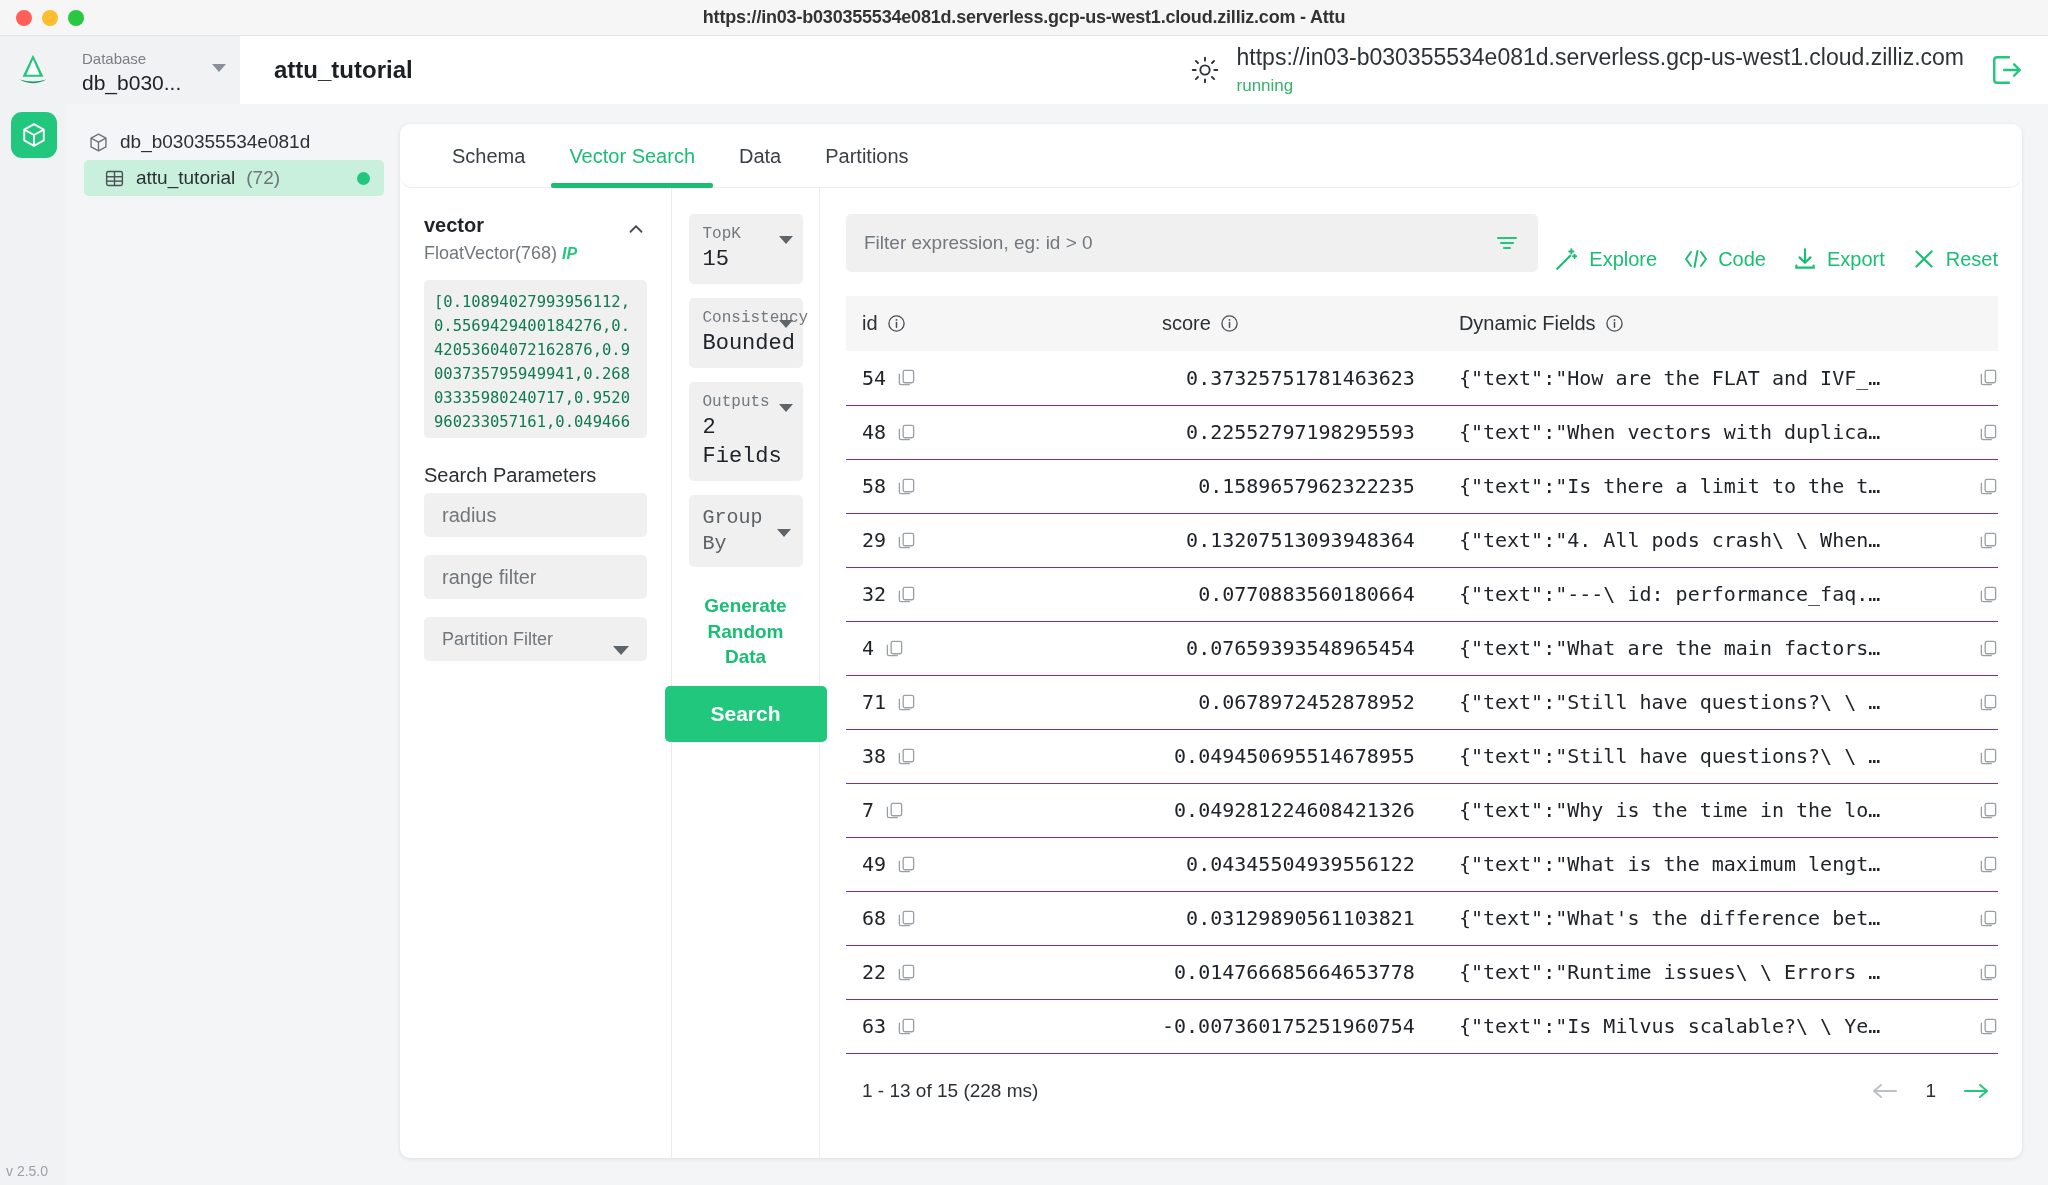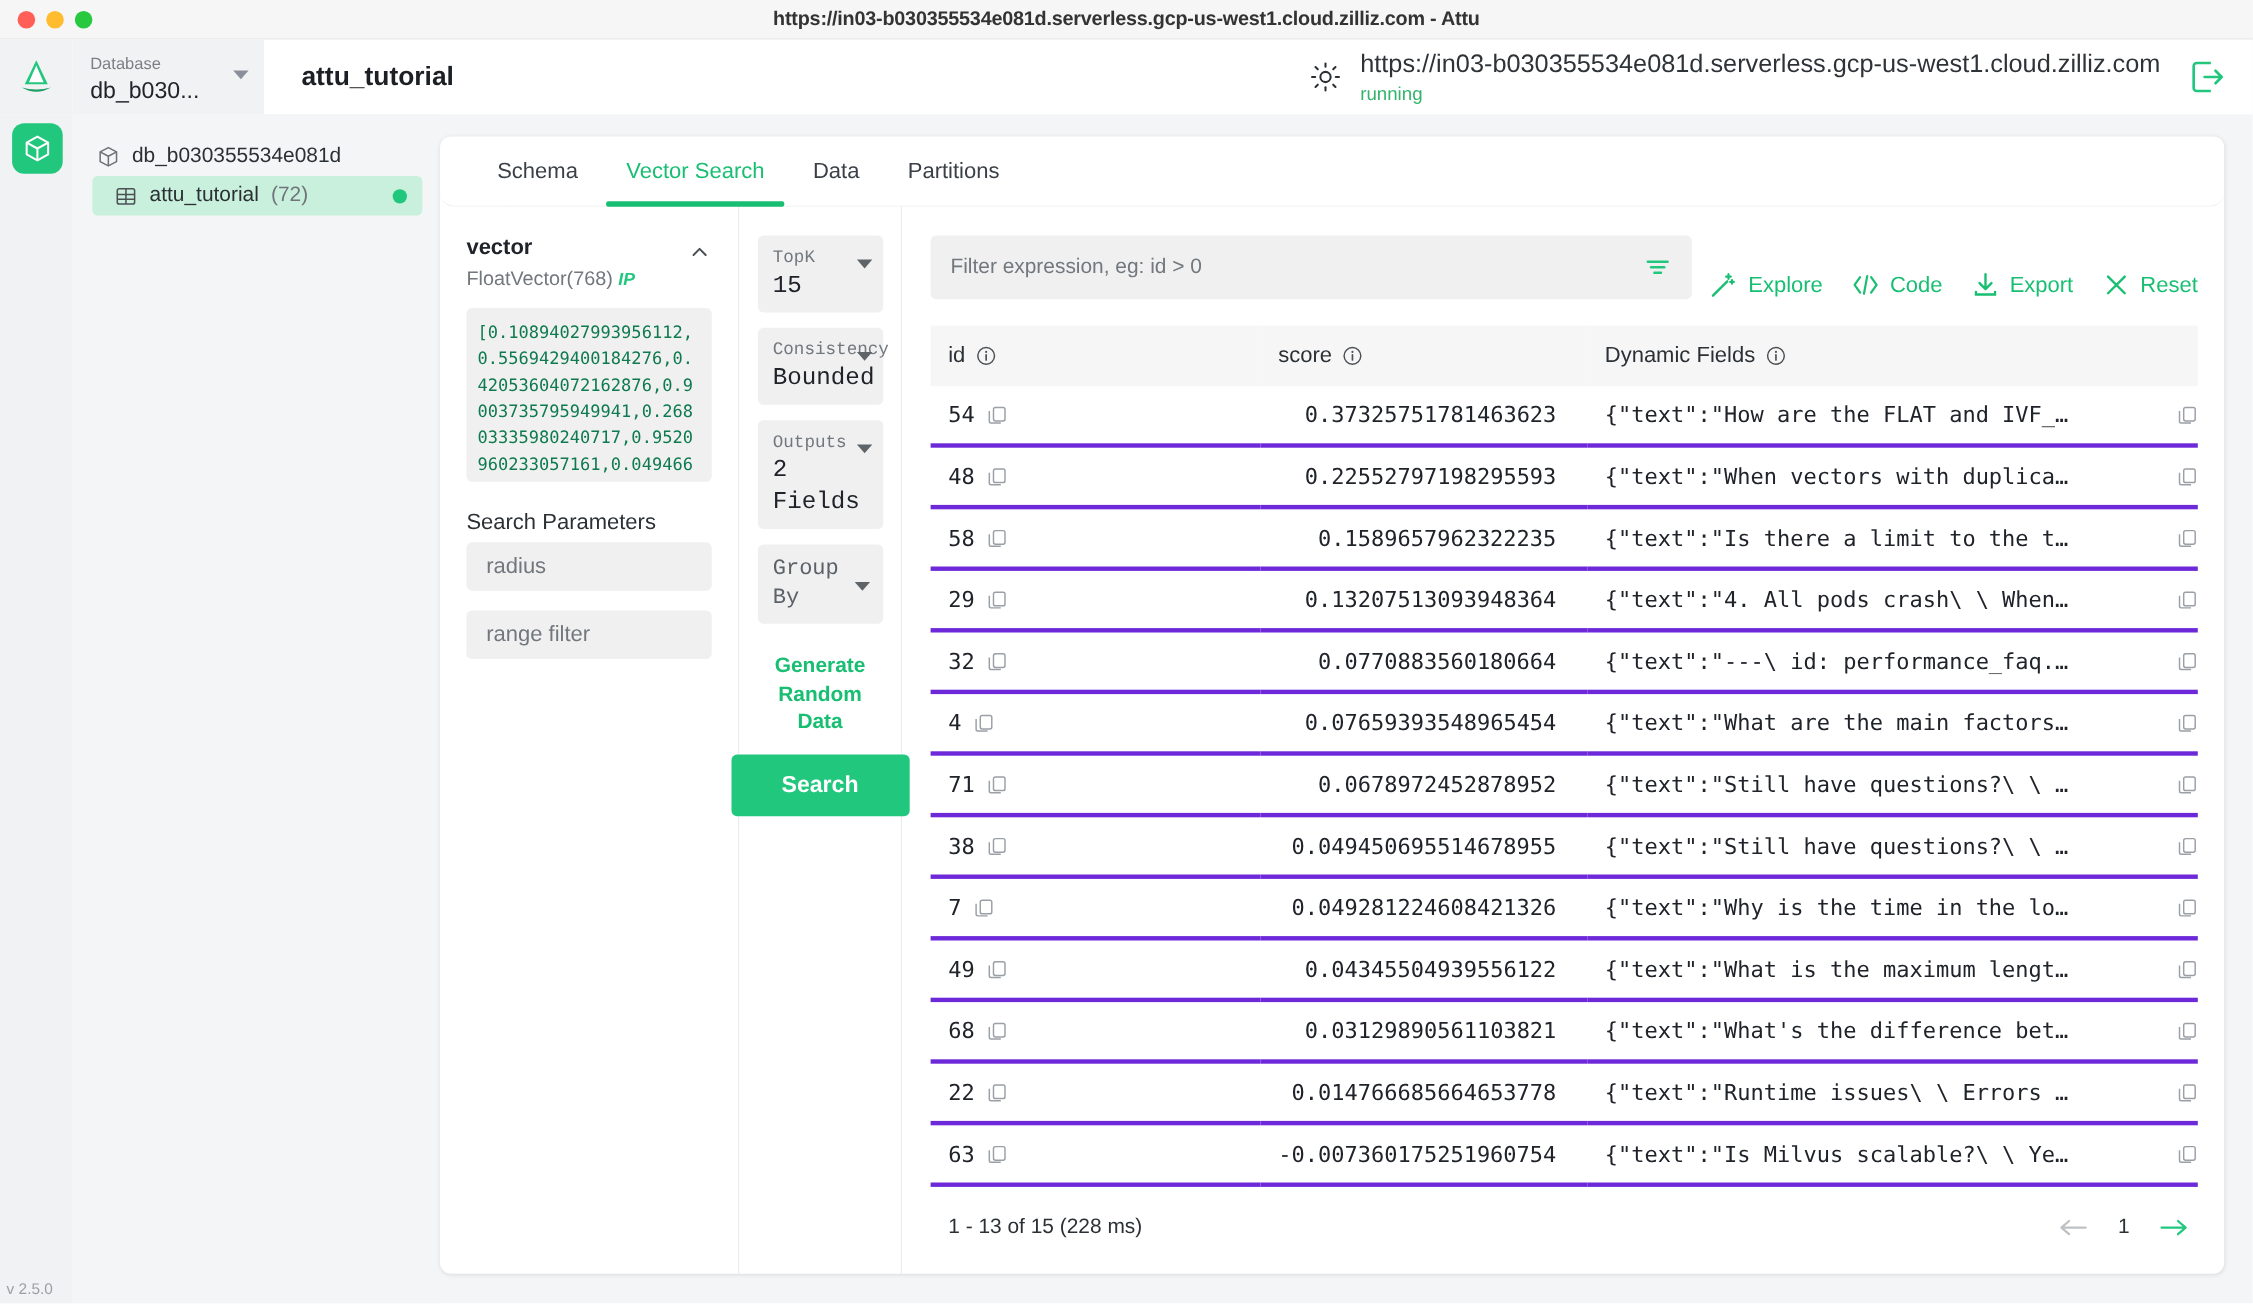--- a/index.html
+++ b/index.html
@@ -200,21 +200,21 @@
   table { width: 100%; border-collapse: collapse; margin-top: 24px; }
   thead th {
     background: #f6f6f6; text-align: left; font-weight: normal;
     font-size: 20px; color: #2b3035; padding: 16px 0 16px 16px;
   }
   thead th.c-id { width: 300px; }
   thead th.c-score { width: 270px; }
   .th-inner { display: flex; align-items: center; gap: 9px; }
   .info-icon { width: 19px; height: 19px; }
   tbody td {
-    border-bottom: 4px solid #6d28d9; padding: 14px 0 14px 16px;
+    border-bottom: 1px solid #6d28d9; padding: 14px 0 14px 16px;
     font-size: 20px; color: #20242a; height: 54px;
   }
   td.cell-id { font-family: "DejaVu Sans Mono", monospace; }
   td.cell-score { font-family: "DejaVu Sans Mono", monospace; text-align: right; padding-right: 28px; }
   td.cell-dyn {
     font-family: "DejaVu Sans Mono", monospace;
     white-space: nowrap; overflow: hidden;
     max-width: 1px;
   }
   .cell-flex { display: flex; align-items: center; gap: 11px; }
@@ -344,20 +344,24 @@
             <path d="M6 15 L12 9 L18 15" fill="none" stroke="#4b5055" stroke-width="2" stroke-linecap="round" stroke-linejoin="round"></path>
           </svg>
         </div>
 
         <div class="vec-box">[0.10894027993956112,0.5569429400184276,0.42053604072162876,0.9003735795949941,0.26803335980240717,0.9520960233057161,0.04946633965447167,0.7328363976231942,0.5746163298184399,0.3381330361859394,0.5886968761357</div>
 
         <div class="sp-title">Search Parameters</div>
 
         <div class="sp-field">radius</div>
         <div class="sp-field">range filter</div>
+        <div class="sp-field select">
+          <span>Partition Filter</span>
+          <span class="sel-caret"></span>
+        </div>
       </div>
 
       <div class="col-params">
         <div class="pbox">
           <div class="pbox-label">TopK</div>
           <div class="pbox-value">15</div>
           <span class="pbox-caret"></span>
         </div>
         <div class="pbox">
           <div class="pbox-label">Consistency</div>

